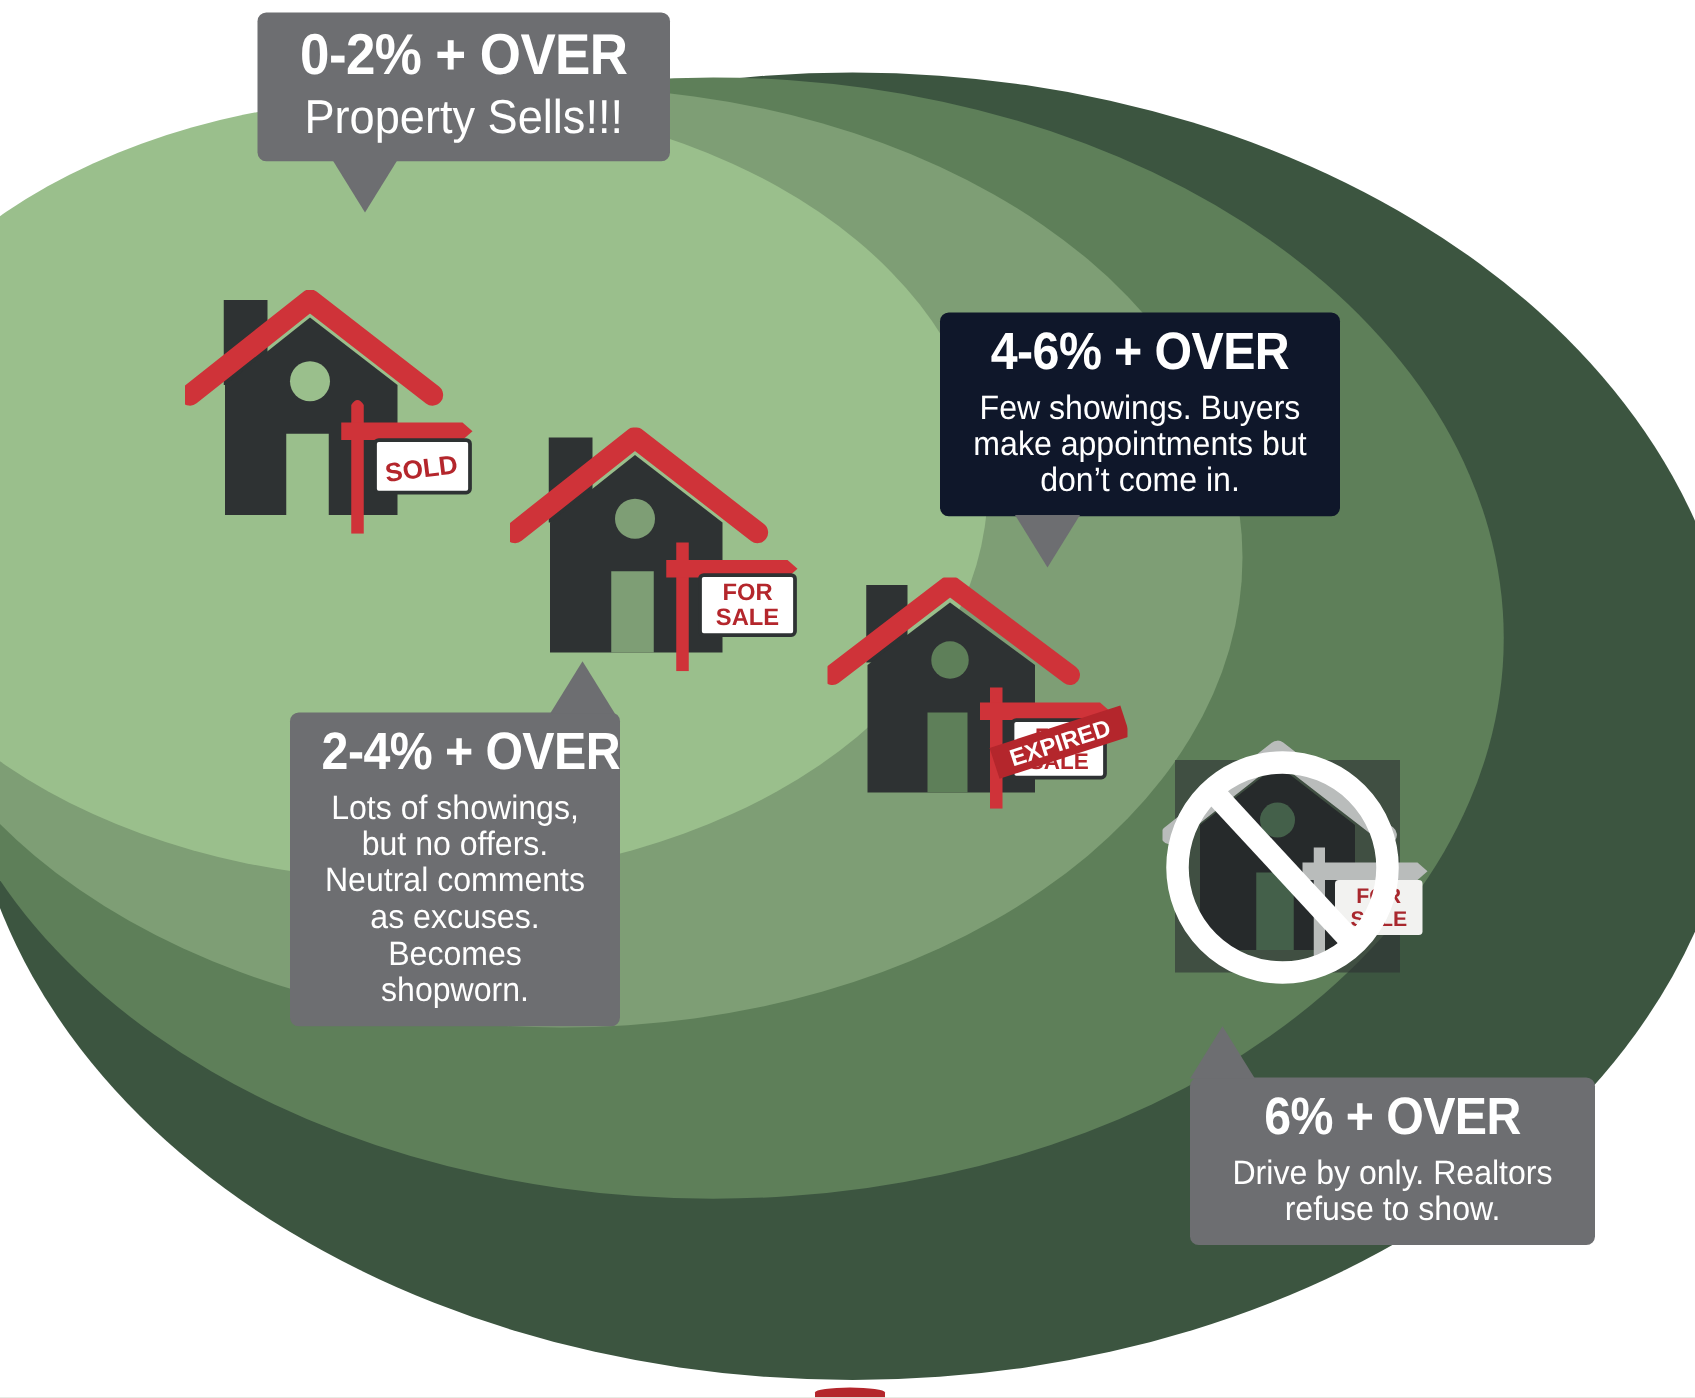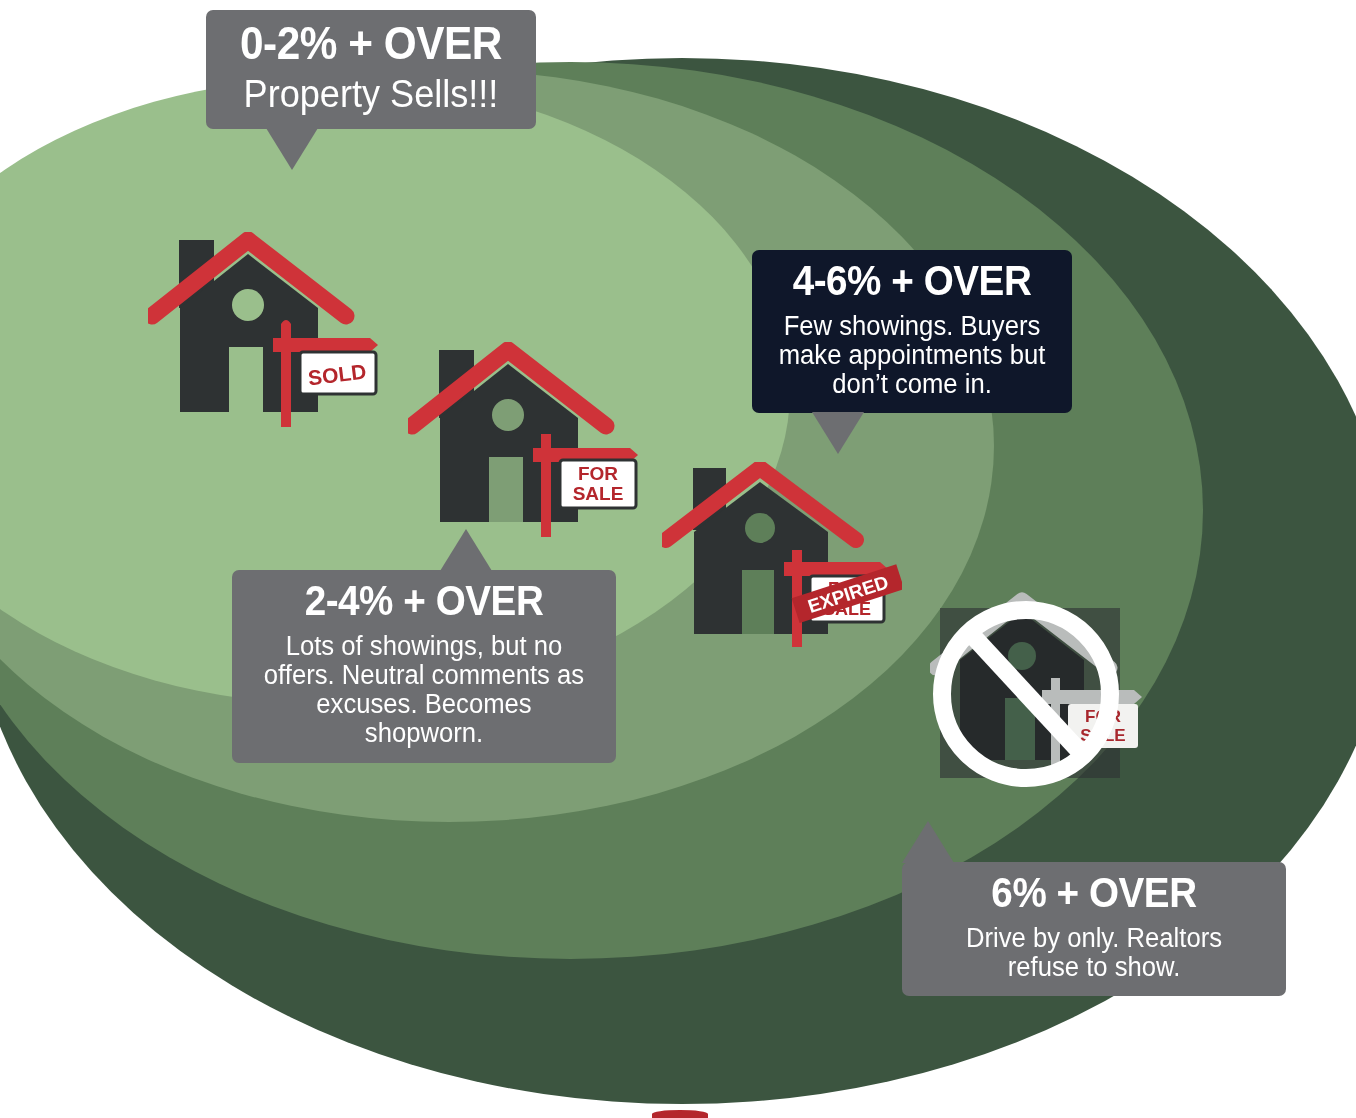--- a/index.html
+++ b/index.html
@@ -49,25 +49,25 @@
 
   
   #callout-0-2{left:206px; top:10px;  width:330px;}
   #callout-0-2 .head{font-size:46px;}
   #callout-0-2 .body{font-size:38px;margin-top:8px;}
 
   #callout-4-6{left:752px; top:250px; width:320px;}
   #callout-4-6 .head{font-size:42px;}
   #callout-4-6 .body{font-size:27px;margin-top:10px;}
 
-  #callout-2-4{left:232px; top:570px; width:384px;}
+  #callout-2-4{left:232px; top:570px; width:264px;}
   #callout-2-4 .head{font-size:42px;}
   #callout-2-4 .body{font-size:27px;margin-top:10px;}
 
-  #callout-6{left:902px; top:862px; width:384px;}
+  #callout-6{left:952px; top:862px; width:324px;}
   #callout-6 .head{font-size:42px;}
   #callout-6 .body{font-size:27px;margin-top:10px;}
 
   
   .house{position:absolute;}
   .house svg{display:block;}
 </style>
 </head>
 <body>
 

